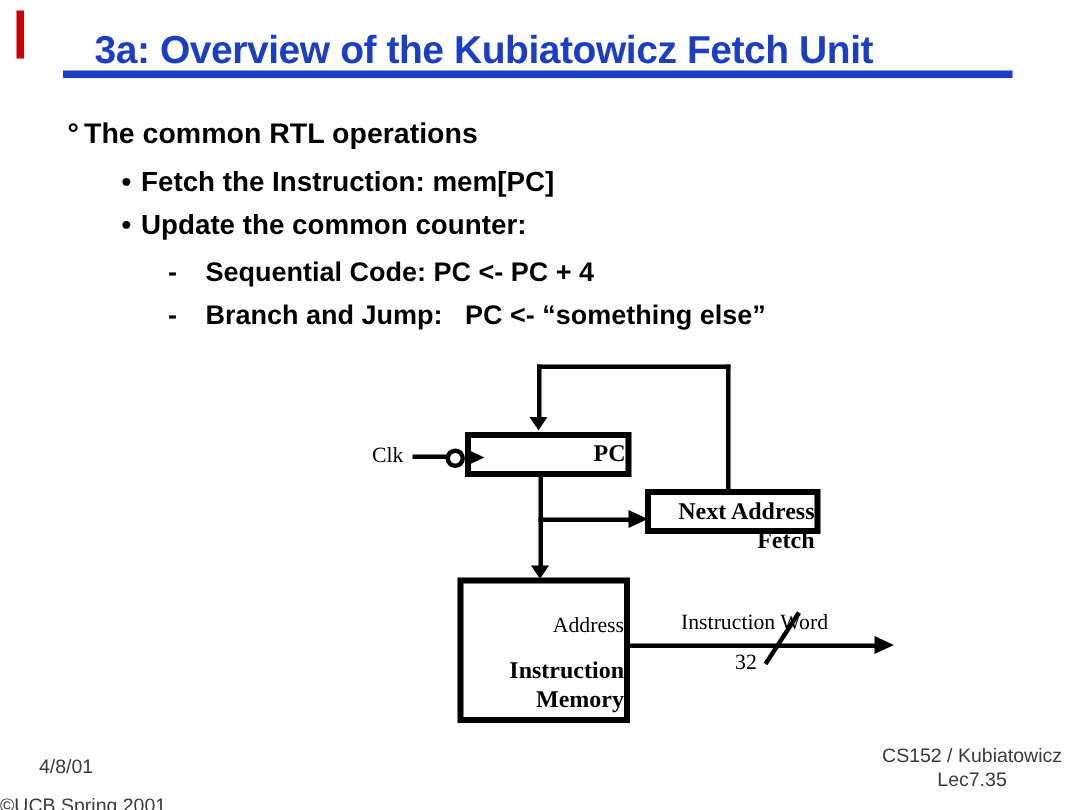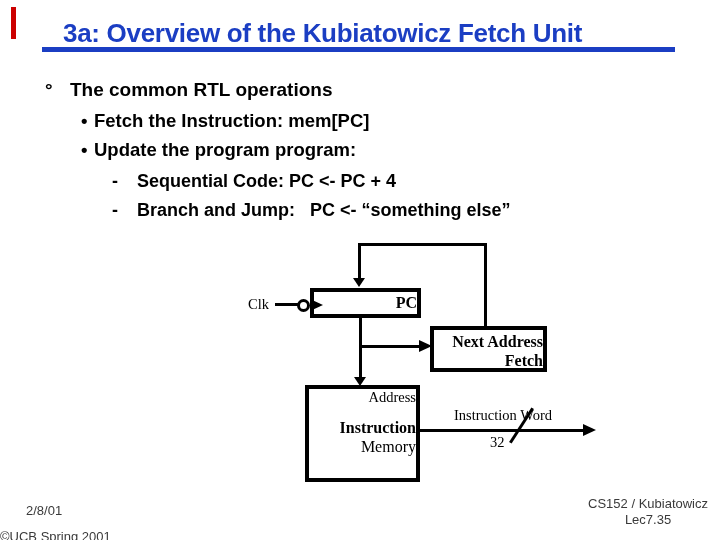--- a/index.html
+++ b/index.html
@@ -38,29 +38,29 @@
 
 <div class="slide">
 
   <div class="red-mark"></div>
   <div class="title">3a: Overview of the Kubiatowicz Fetch Unit</div>
   <div class="title-underline"></div>
 
   <div>
     <div class="bl l1" style="top:79px">
       <span style="left:45px">°</span>
-      <span style="left:70px">The common RTL operations</span>
+      <span style="left:56px">The common RTL operations</span>
     </div>
     <div class="bl l2" style="top:110px">
       <span style="left:81px">•</span>
       <span style="left:94px">Fetch the Instruction: mem[PC]</span>
     </div>
     <div class="bl l2" style="top:139px">
       <span style="left:81px">•</span>
-      <span style="left:94px">Update the program program:</span>
+      <span style="left:94px">Update the common counter:</span>
     </div>
     <div class="bl l3" style="top:171px">
       <span style="left:112px">-</span>
       <span style="left:137px">Sequential Code: PC &lt;- PC + 4</span>
     </div>
     <div class="bl l3" style="top:200px">
       <span style="left:112px">-</span>
       <span style="left:137px">Branch and Jump:   PC &lt;- “something else”</span>
     </div>
   </div>
@@ -77,37 +77,37 @@
 
   <div class="serif-label" style="left:248px;top:296px">Clk</div>
   <div class="wire" style="left:275px;top:303px;width:25px;height:3px"></div>
 
   <div class="box" style="left:310px;top:288px;width:111px;height:30px;font-size:16px;font-weight:bold;line-height:22px">
     <span>PC</span>
   </div>
   <div class="clk-bubble"></div>
   <div class="arr right" style="left:310px;top:299px"></div>
 
-  <div class="box" style="left:430px;top:326px;width:117px;height:46px;font-size:16px;font-weight:bold;line-height:19px;padding-top:2px">
+  <div class="box" style="left:430px;top:326px;width:117px;height:30px;font-size:16px;font-weight:bold;line-height:19px;padding-top:2px">
     <div>Next Address</div>
     <div>Fetch</div>
   </div>
 
   <div class="box" style="left:305px;top:385px;width:115px;height:97px;font-size:16px">
-    <div style="margin-top:0;font-size:14.5px;font-weight:normal">Address</div>
+    <div style="margin-top:20px;font-size:14.5px;font-weight:normal">Address</div>
     <div style="margin-top:12px;font-weight:bold;line-height:19px">Instruction</div>
-    <div style="font-weight:normal;line-height:19px">Memory</div>
+    <div style="font-weight:bold;line-height:19px">Memory</div>
   </div>
 
   <div class="wire" style="left:419px;top:429px;width:165px;height:3px"></div>
   <div class="arr right" style="left:583px;top:424px"></div>
   <div class="serif-label" style="left:454px;top:407px">Instruction Word</div>
   <div class="slash"></div>
   <div class="serif-label" style="left:490px;top:434px">32</div>
 
-  <div class="footer" style="left:26px;top:503px">2/8/01</div>
+  <div class="footer" style="left:26px;top:503px">4/8/01</div>
   <div class="footer" style="left:0;right:0;top:529px;text-align:left">©UCB Spring 2001</div>
   <div class="footer footer-right" style="right:12px;top:496px">
     <div>CS152 / Kubiatowicz</div>
     <div>Lec7.35</div>
   </div>
 
 </div>
 
 </body></html>

